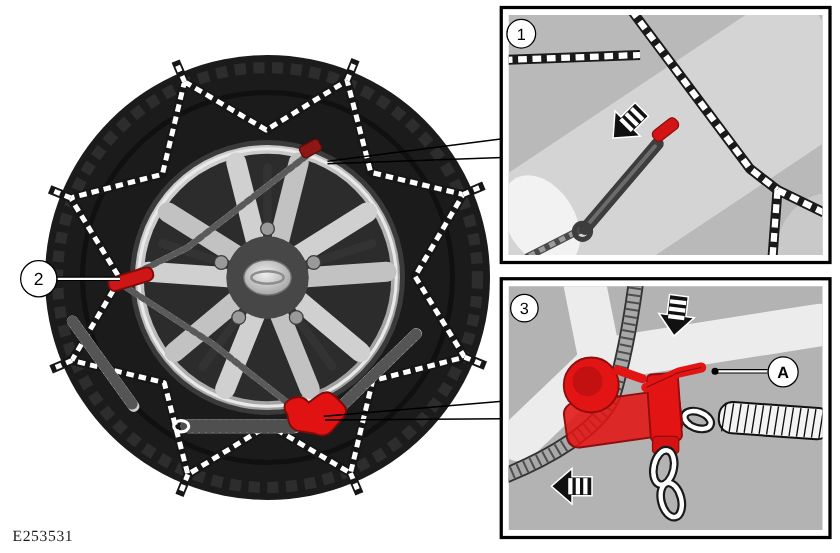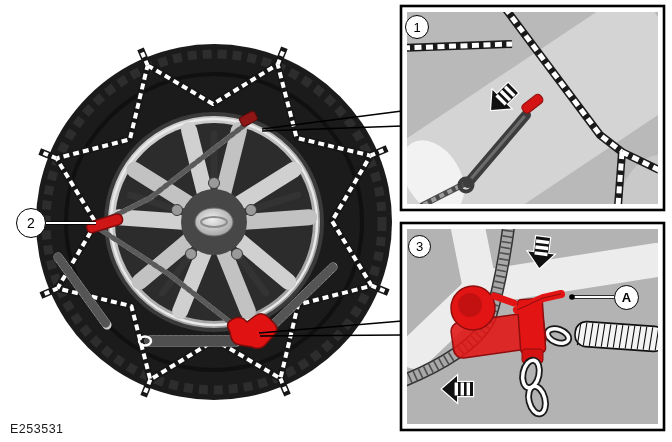--- a/index.html
+++ b/index.html
@@ -8,21 +8,21 @@
   .stage{position:absolute;inset:0;}
   svg{position:absolute;left:0;top:0;}
   .callout{position:absolute;background:#ffffff;border:1.6px solid #000000;
            border-radius:50%;display:flex;align-items:center;justify-content:center;
            color:#000;box-sizing:border-box;}
   .co-1{left:405px;top:15px;width:24px;height:24px;font-size:13px;}
   .co-2{left:16px;top:208px;width:30px;height:30px;font-size:14px;}
   .co-3{left:408px;top:235px;width:23px;height:23px;font-size:13px;}
   .co-a{left:614px;top:285px;width:25px;height:25px;font-size:13px;font-weight:bold;}
   .figure-code{position:absolute;left:10px;top:422px;font-size:12.5px;color:#1a1a1a;
-               letter-spacing:0.5px;}
+               letter-spacing:0.5px;font-family:Liberation Serif, serif;}
 </style>
 </head>
 <body>
 
 <div class="stage">
 
 <svg width="672" height="442" viewBox="0 0 672 442">
   <defs>
     <radialGradient id="rimGrad" cx="42%" cy="38%" r="75%">
       <stop offset="0%" stop-color="#f0f0f0"></stop>

